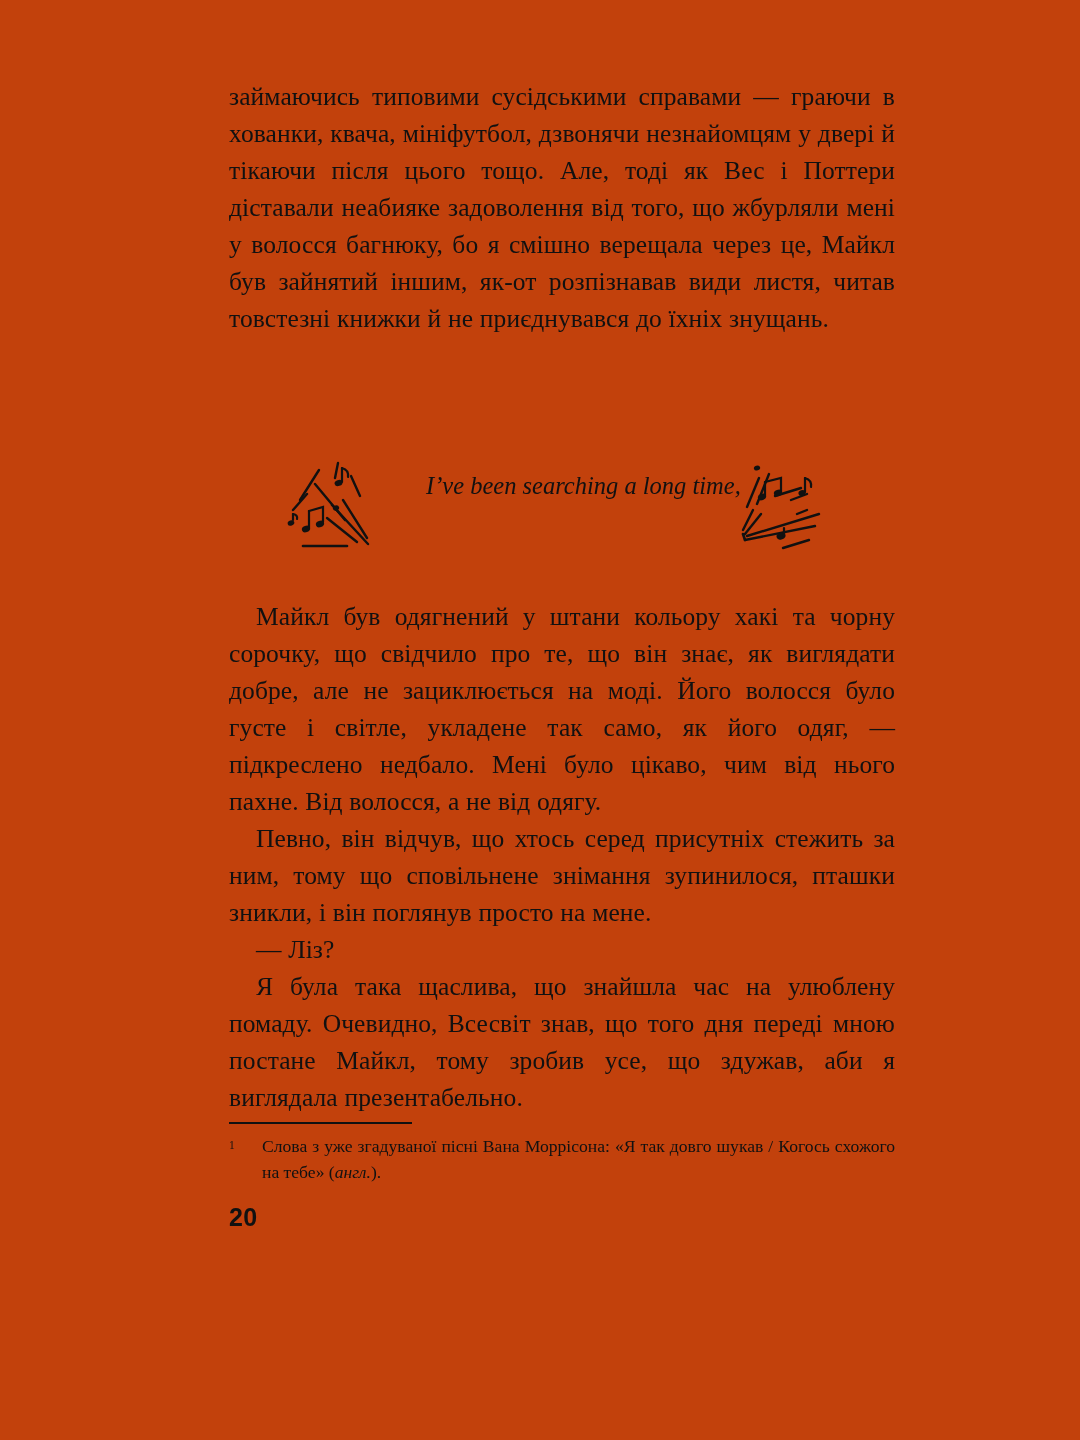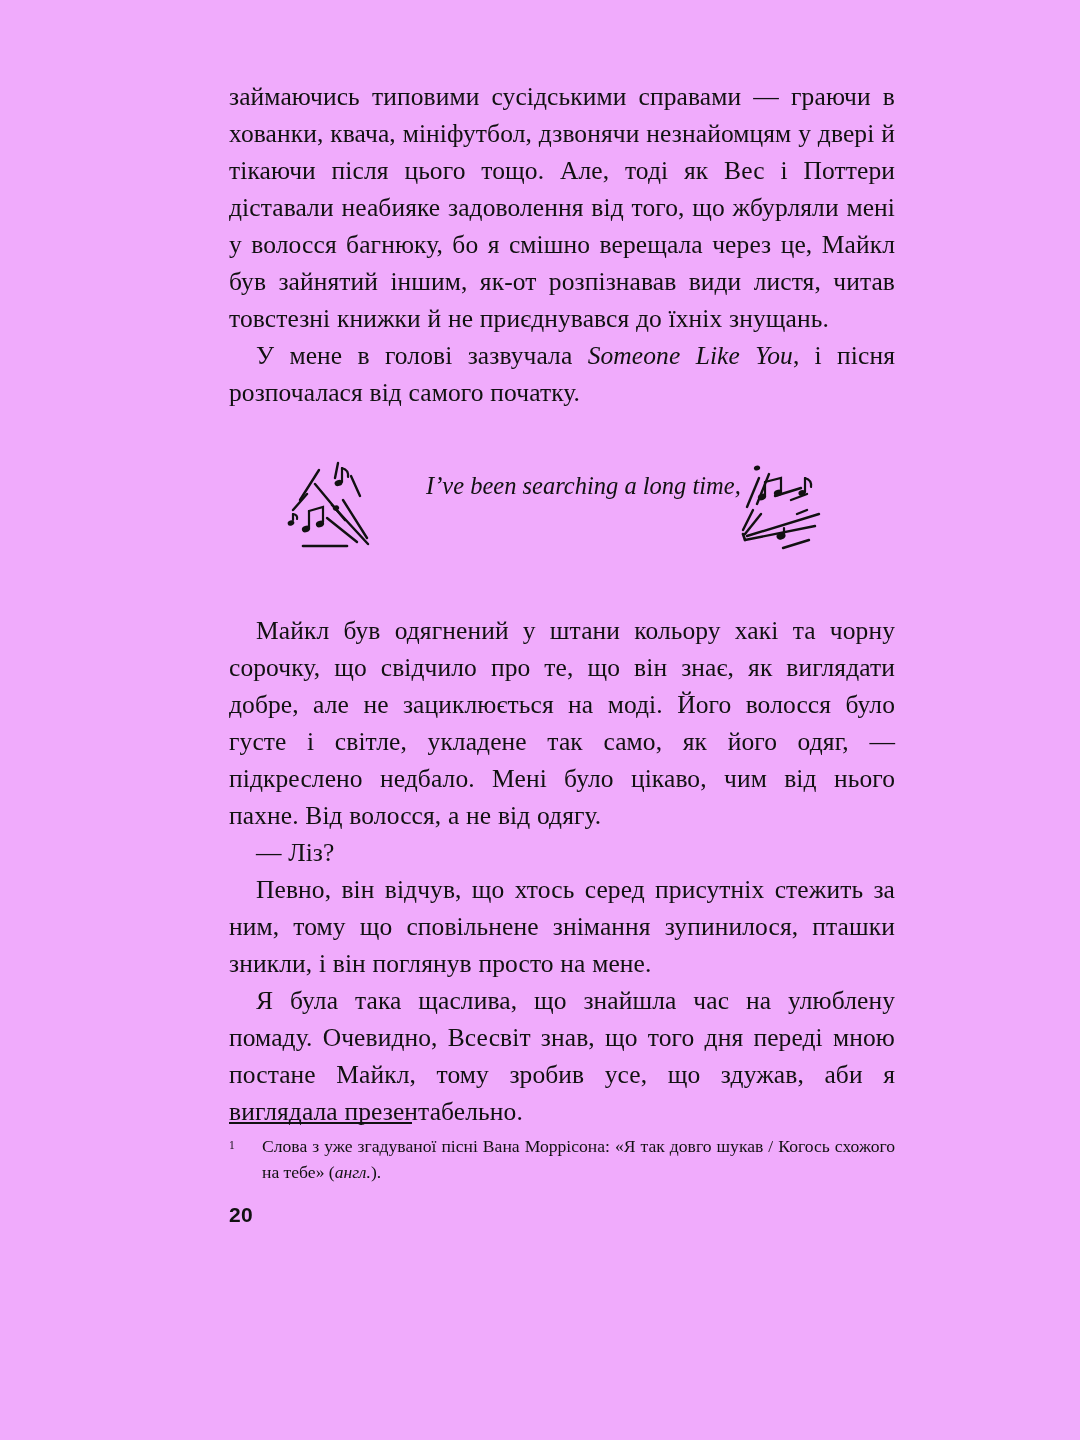--- a/index.html
+++ b/index.html
@@ -14,21 +14,21 @@
     font-family: "Liberation Serif", "DejaVu Serif", serif;
     color: #111111;
     overflow: hidden;
   }
 
   .page {
     position: absolute;
     left: 0; top: 0;
     width: 1080px;
     height: 1440px;
-    background: #f0abfc;
+    background: #c2410c;
   }
 
   
   .text-column {
     position: absolute;
     left: 229px;
     top: 78px;
     width: 666px;
   }
 
@@ -113,35 +113,34 @@
   }
   .footnote em { font-style: italic; margin-top: 20px; }
 
   
   .page-number {
     position: absolute;
     left: 229px;
     top: 1203px;
     font-family: "Liberation Sans", "DejaVu Sans", sans-serif;
     font-weight: bold;
-    font-size: 21px;
+    font-size: 25px;
     letter-spacing: 0.4px;
     color: #111111;
   }
 </style>
 </head>
 <body>
 
 <div class="page">
 
   <div class="text-column">
 
     <p class="body-par no-indent">займаючись типовими сусідськими справами — граючи в хованки, квача, мініфутбол, дзвонячи незнайомцям у двері й тікаючи після цього тощо. Але, тоді як Вес і Поттери діставали неабияке задоволення від того, що жбурляли мені у волосся багнюку, бо я смішно верещала через це, Майкл був зайнятий іншим, як-от розпізнавав види листя, читав товстезні книжки й не приєднувався до їхніх знущань.</p>
 
-    <p class="body-par last-line-left"><span>У мене в голові зазвучала </span><em class="title-italic">Someone Like You</em><span>, і пісня розпочалася від самого початку.</span></p>
   </div>
 
   <div class="lyric-block">
 
     <span class="ornament left">
       <svg width="100" height="108" viewBox="0 0 100 108" xmlns="http://www.w3.org/2000/svg">
         <g stroke="#111111" stroke-width="2.4" stroke-linecap="round" fill="none">
           <line x1="34" y1="22" x2="15" y2="52"></line>
           <line x1="53" y1="15" x2="50" y2="30"></line>
           <line x1="66" y1="28" x2="75" y2="48"></line>
@@ -202,27 +201,27 @@
           <path d="M70 26 Q77 28 76 35" fill="none"></path>
           <ellipse cx="67" cy="41" rx="3.6" ry="2.8" transform="rotate(-20 67 41)" stroke="none"></ellipse>
           <ellipse cx="22" cy="16" rx="3.2" ry="2.4" transform="rotate(-20 22 16)" stroke="none"></ellipse>
           <ellipse cx="46" cy="84" rx="4.6" ry="3.4" transform="rotate(-20 46 84)" stroke="none"></ellipse>
           <path d="M49 84 L49 76" fill="none"></path>
         </g>
       </svg>
     </span>
   </div>
 
-  <div class="text-column" style="top:612px;">
+  <div class="text-column" style="top:598px;">
 
     <p class="body-par last-line-left">Майкл був одягнений у штани кольору хакі та чорну сорочку, що свідчило про те, що він знає, як виглядати добре, але не зациклюється на моді. Його волосся було густе і світле, укладене так само, як його одяг, — підкреслено недбало. Мені було цікаво, чим від нього пахне. Від волосся, а не від одягу.</p>
 
+    <p class="body-par last-line-left">Певно, він відчув, що хтось серед присутніх стежить за ним, тому що сповільнене знімання зупинилося, пташки зникли, і він поглянув просто на мене.</p>
+
     <p class="body-par last-line-left">— Ліз?</p>
-
-    <p class="body-par last-line-left">Певно, він відчув, що хтось серед присутніх стежить за ним, тому що сповільнене знімання зупинилося, пташки зникли, і він поглянув просто на мене.</p>
 
     <p class="body-par last-line-left">Я була така щаслива, що знайшла час на улюблену помаду. Очевидно, Всесвіт знав, що того дня переді мною постане Майкл, тому зробив усе, що здужав, аби я виглядала презентабельно.</p>
   </div>
 
   <div class="footnote-rule"></div>
 
   <div class="footnote">
     <span class="fn-marker">1</span>
     <span class="fn-body"><span>Слова з уже згадуваної пісні Вана Моррісона: «Я так довго шукав / Когось схожого на тебе» (</span><em>англ.</em><span>).</span></span>
   </div>

